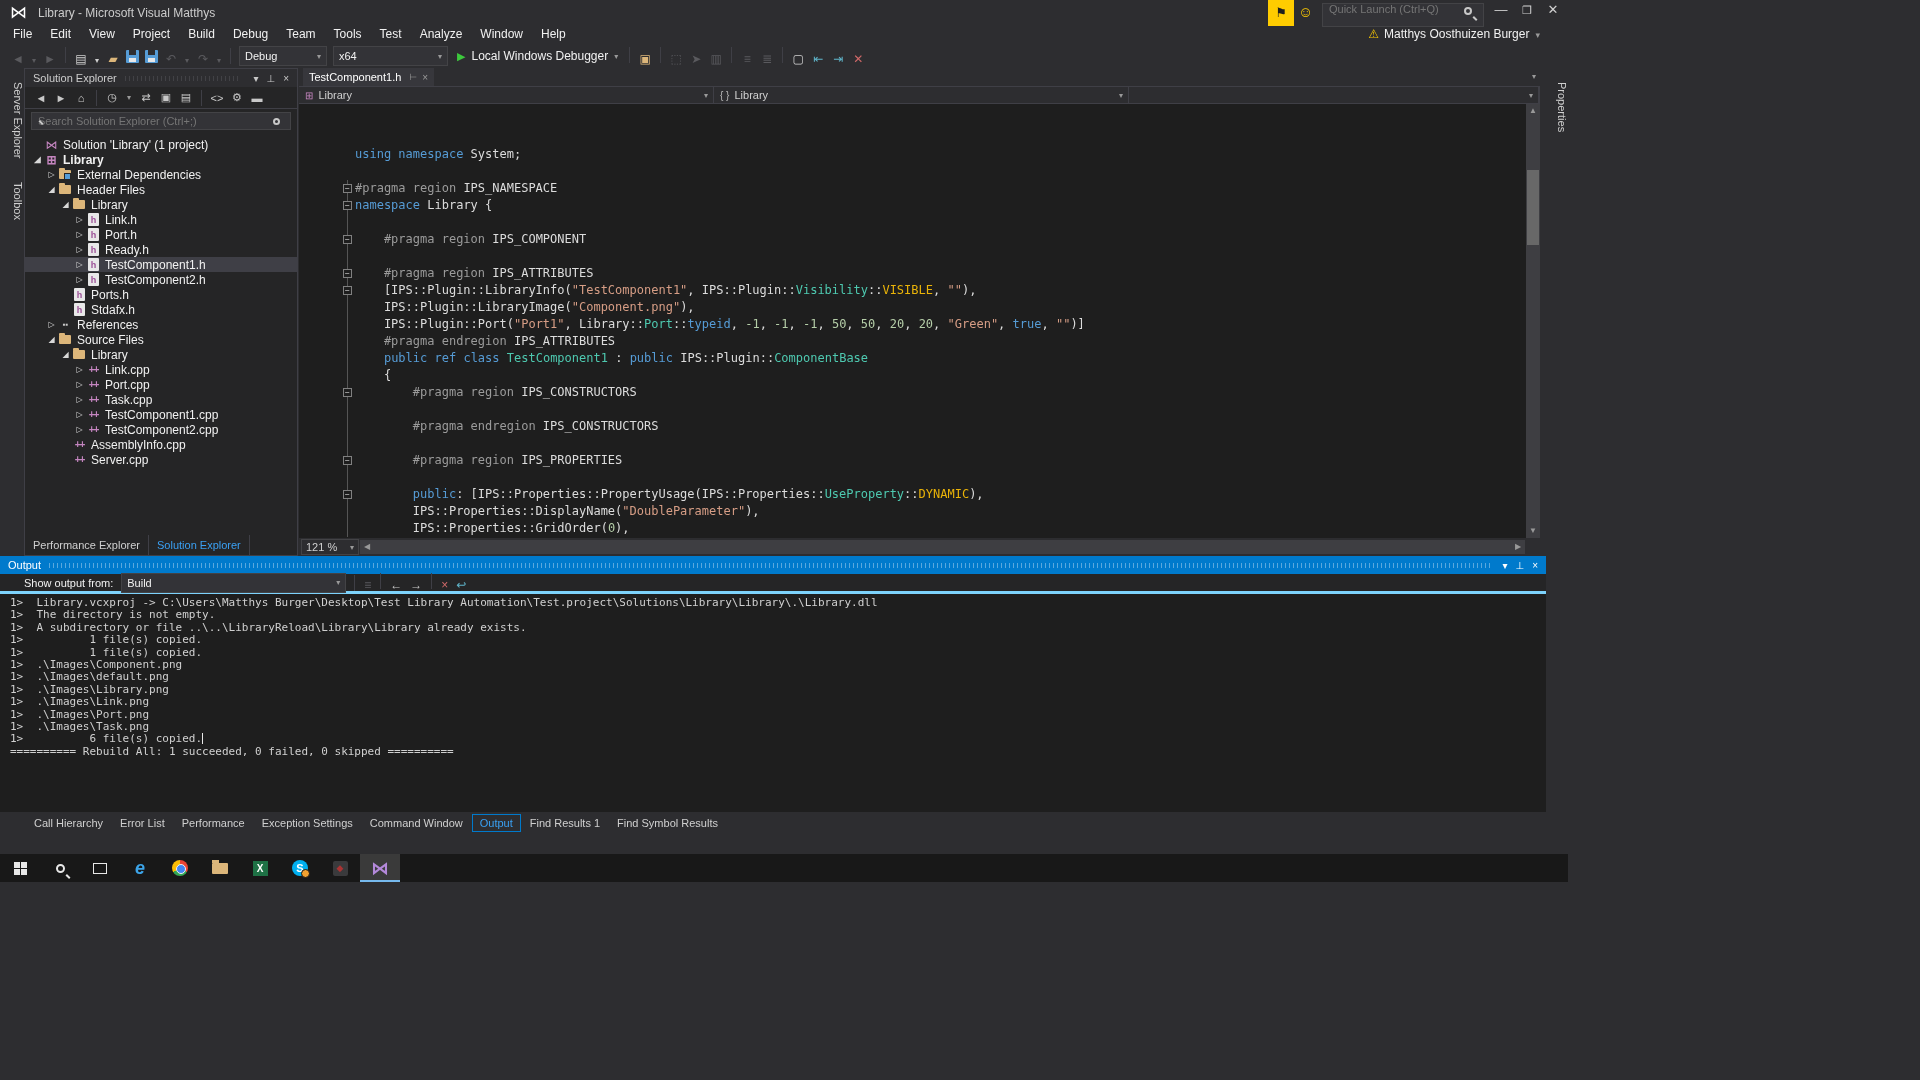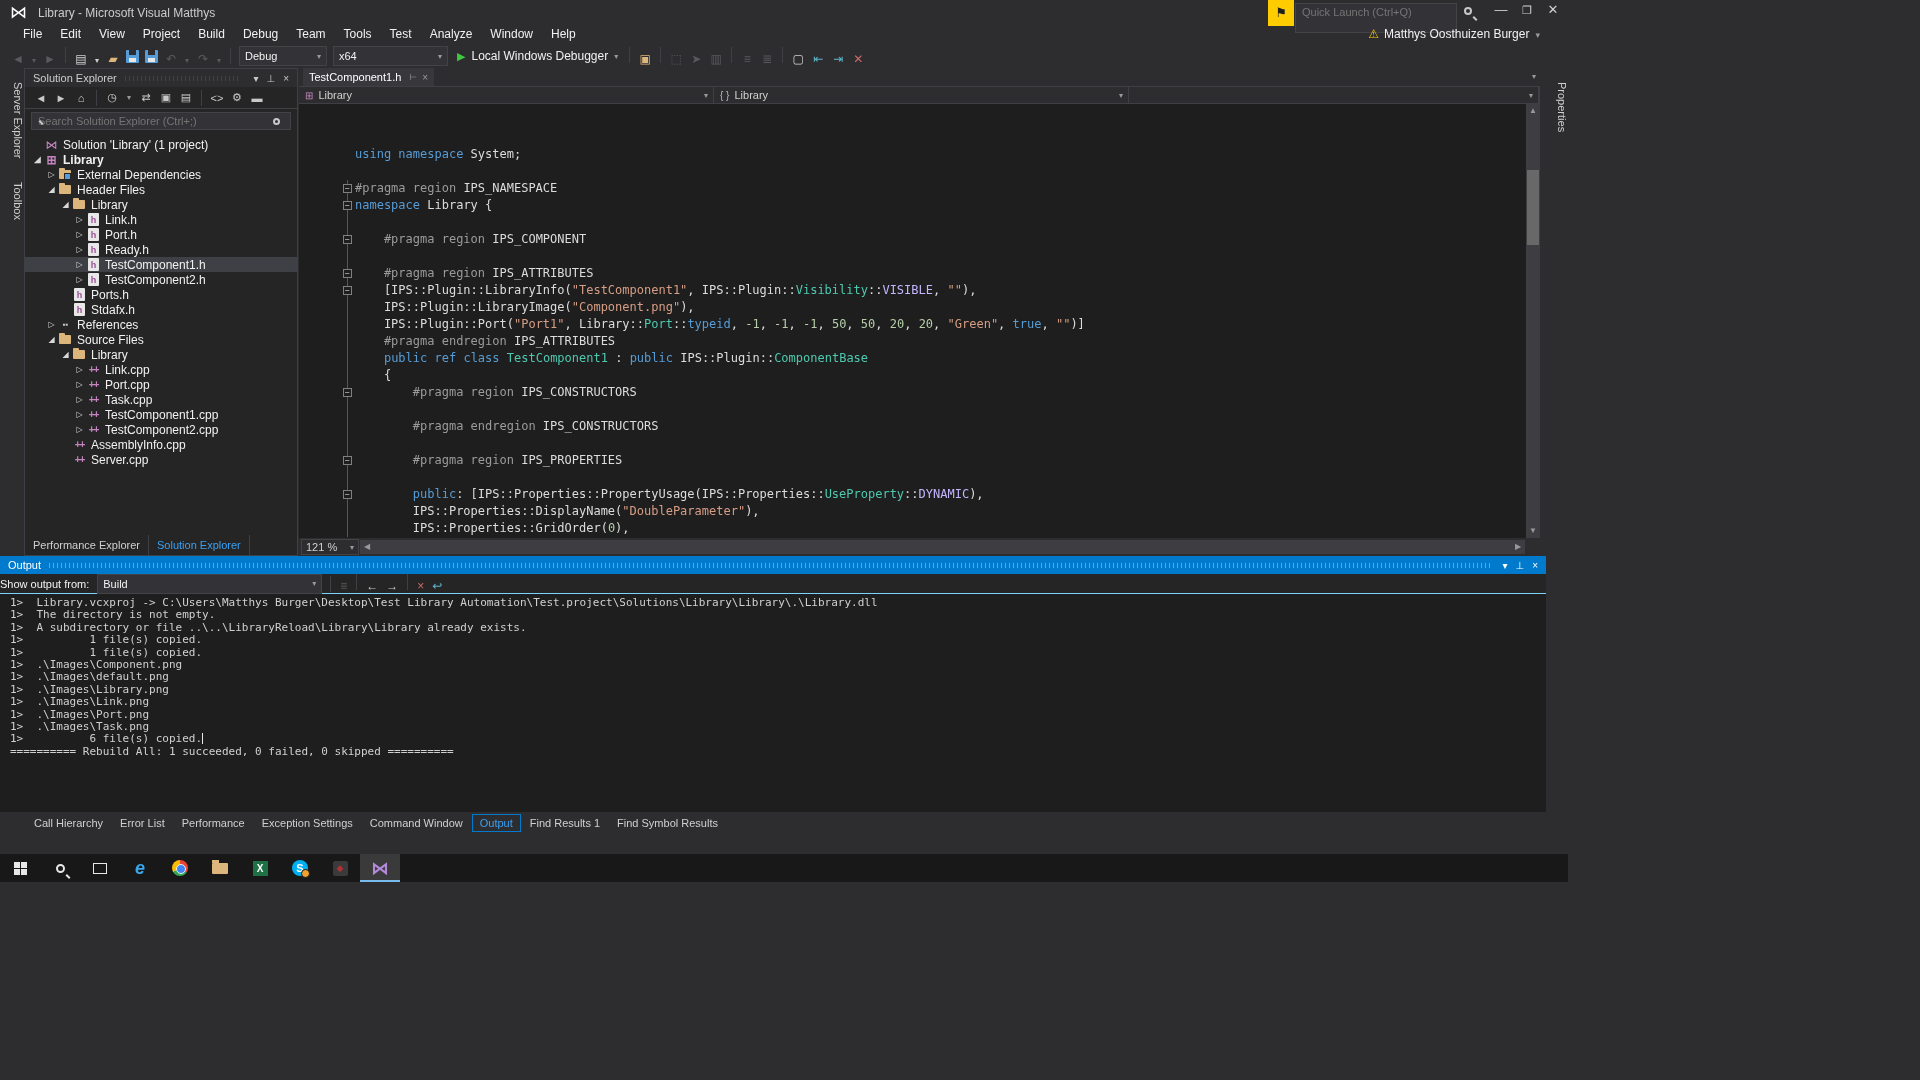--- a/index.html
+++ b/index.html
@@ -7,31 +7,31 @@
     font-family:"Liberation Sans", sans-serif; color:#f1f1f1; font-size:12px; }
   #win { position:relative; width:1568px; height:882px; background:#2d2d30; }
 
   
   #titlebar { position:absolute; top:0; left:0; width:1568px; height:26px; background:#2d2d30; }
   #vslogo { position:absolute; left:10px; top:2px; font-size:17px; color:#ffffff; }
   #wtitle { position:absolute; left:38px; top:6px; color:#cccccc; font-size:12px; }
   #flagbtn { position:absolute; left:1268px; top:0; width:26px; height:26px; background:#ffcc00;
     color:#1e1e1e; text-align:center; line-height:26px; font-size:13px; }
   #smiley { position:absolute; left:1298px; top:3px; color:#ffcc00; font-size:15px; }
-  #quicklaunch { position:absolute; left:1295px; top:3px; width:162px; height:30px; background:#333337;
+  #quicklaunch { position:absolute; left:1322px; top:3px; width:162px; height:24px; background:#333337;
     border:1px solid #434346; color:#999; font-size:11px; padding:0 22px 13px 6px;
     font-family:"Liberation Sans",sans-serif; }
   .mag { position:absolute; width:8px; height:8px; border:2px solid #c8c8c8; border-radius:50%; }
   .mag::after { content:""; position:absolute; width:2px; height:5px; background:#c8c8c8;
     transform:rotate(-45deg); left:8px; top:7px; }
   #ql-mag { left:1464px; top:7px; }
   .winbtn { position:absolute; top:0; width:26px; height:22px; color:#d0d0d0; text-align:center;
     line-height:20px; font-size:13px; }
   
-  #menubar { position:absolute; top:26px; left:14px; width:1568px; height:18px; }
+  #menubar { position:absolute; top:26px; left:4px; width:1568px; height:18px; }
   .menu-item { display:inline-block; padding:1px 9px; color:#f1f1f1; font-size:12px; }
   #useracct { position:absolute; right:28px; top:27px; font-size:12px; color:#f1f1f1; }
   #useracct .warn { color:#ffcc00; margin-right:5px; }
   #useracct .car { color:#999; margin-left:6px; font-size:9px; }
   
   #toolbar { position:absolute; top:44px; left:0; width:1568px; height:24px; display:flex;
     align-items:center; padding-left:8px; }
   .tbi { display:inline-block; min-width:18px; text-align:center; font-size:12px; color:#d0d0d0; margin:0 1px; }
   .tbi.dim { color:#5a5a5e; }
   .tbi.car { min-width:10px; font-size:8px; }
@@ -110,42 +110,42 @@
   #navproj { width:415px; } #navtype { width:415px; } #navmember { flex:1; }
   #code { position:absolute; top:36px; left:0; right:14px; bottom:18px; background:#1e1e1e;
     font-family:"DejaVu Sans Mono", monospace; font-size:12px; line-height:17px; padding-top:8px;
     overflow:hidden; white-space:pre; }
   .cl { display:flex; height:17px; }
   .gut { width:56px; flex:none; position:relative; }
   .gut.g::before { content:""; position:absolute; left:48px; top:0; bottom:0; border-left:1px solid #555; }
   .fold { position:absolute; left:44px; top:4px; width:9px; height:9px; background:#1e1e1e;
     border:1px solid #808080; color:#c8c8c8; font-size:8px; line-height:7px; text-align:center; z-index:2; }
   .k { color:#569cd6; } .t { color:#4ec9b0; } .s { color:#d69d85; } .p { color:#9b9b9b; }
-  .n { color:#b5cea8; } .w { color:#dcdcdc; } .e { color:#c4b5fd; }
+  .n { color:#b5cea8; } .w { color:#dcdcdc; } .e { color:#eab308; }
   #vscroll { position:absolute; top:36px; right:0; width:14px; bottom:18px; background:#3e3e42; }
   #vscroll .arr { position:absolute; left:0; width:14px; height:14px; color:#999; font-size:8px;
     text-align:center; line-height:14px; }
   #vthumb { position:absolute; left:1px; right:1px; top:66px; height:75px; background:#686868; }
   #ebottom { position:absolute; left:0; right:14px; bottom:0; height:18px; background:#2d2d30;
     display:flex; align-items:center; }
   #zoomctl { width:58px; height:16px; background:#2d2d30; border:1px solid #434346; color:#d0d0d0;
     font-size:11px; display:flex; align-items:center; justify-content:space-between; padding:0 4px; margin-left:2px; }
   #zoomctl .car { font-size:8px; color:#999; }
   #hscroll { flex:1; height:14px; background:#3e3e42; margin:0 1px; position:relative; }
   #hscroll .arr { position:absolute; top:0; width:14px; height:14px; color:#999; font-size:8px;
     line-height:14px; text-align:center; }
   
   #outpanel { position:absolute; left:0; top:556px; width:1546px; height:256px; background:#252526; }
   #outtitle { height:18px; background:#007acc; display:flex; align-items:center; padding:0 4px 0 8px;
     color:#ffffff; font-size:11px; }
   #outtitle .grip { flex:1; height:5px; margin:0 8px;
     background:repeating-linear-gradient(90deg,rgba(255,255,255,.35) 0 1px,transparent 1px 4px); }
   #outtitle .smico { color:#ffffff; }
-  #outtools { height:20px; display:flex; align-items:center; padding-left:0; font-size:11px;
-    color:#f1f1f1; border-bottom:1px solid #7dd3fc; }
+  #outtools { height:20px; display:flex; align-items:center; padding-left:24px; font-size:11px;
+    color:#f1f1f1; border-bottom:3px solid #7dd3fc; }
   #outcombo { width:225px; margin-left:8px; }
   .oti { color:#c8c8c8; font-size:12px; margin:0 4px; }
   .oti.dim { color:#5a5a5e; } .oti.red { color:#d16969; } .oti.teal { color:#5fb4c9; }
   #console { position:absolute; top:38px; left:0; right:0; bottom:0; background:#1e1e1e;
     font-family:"DejaVu Sans Mono", monospace; font-size:11px; line-height:12.4px; color:#d0d0d0;
     padding:3px 0 0 10px; white-space:pre; overflow:hidden; }
   .caret { display:inline-block; width:1px; height:11px; background:#e8e8e8; vertical-align:-2px; }
   
   #wintabs { position:absolute; left:0; top:812px; width:1568px; height:22px; display:flex;
     align-items:center; padding-left:26px; }

